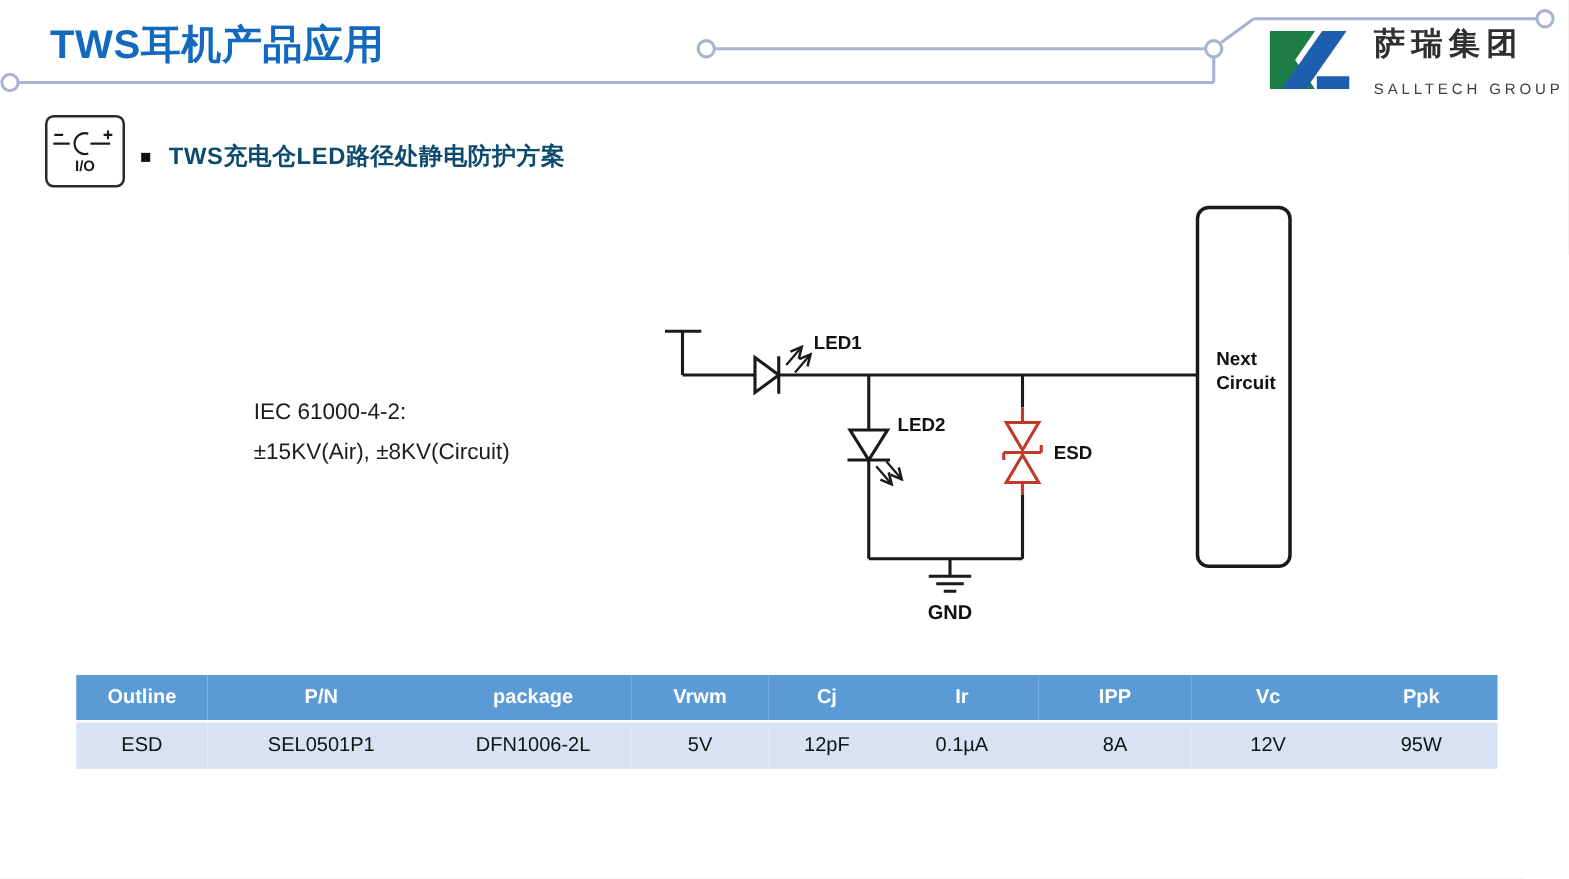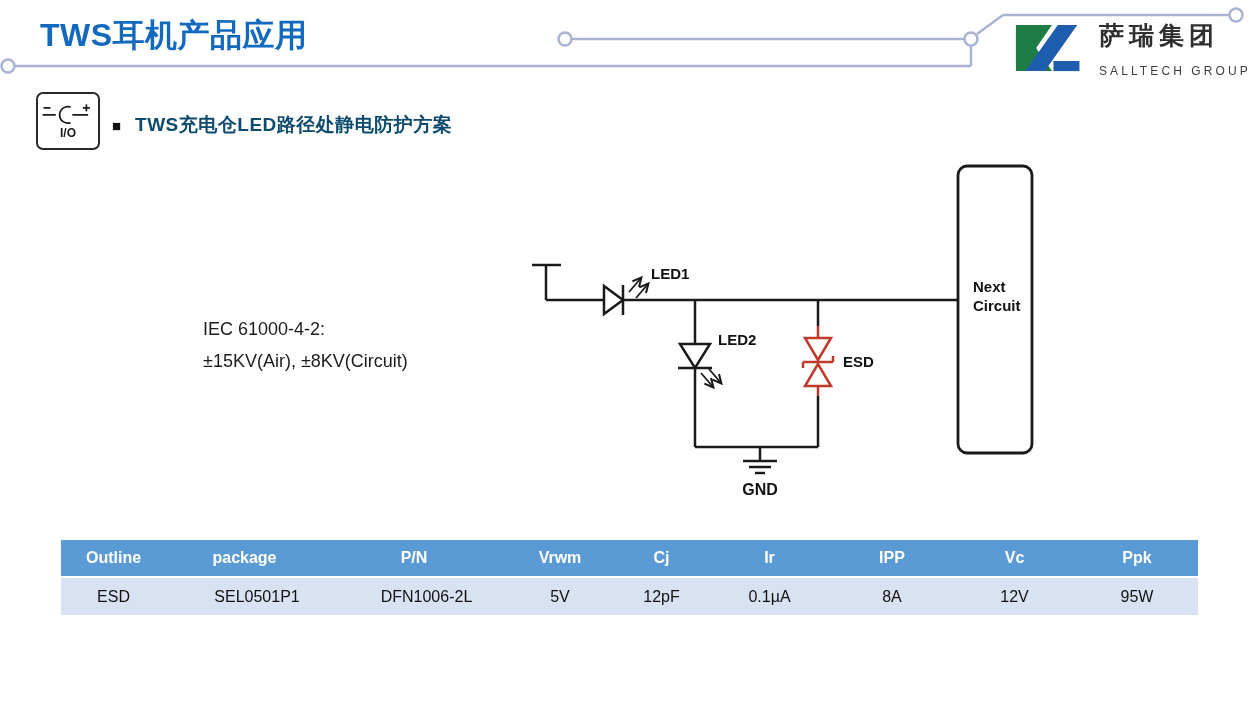--- a/index.html
+++ b/index.html
@@ -160,22 +160,22 @@
     <text x="760" y="495" font-size="16" font-weight="bold" fill="#111" text-anchor="middle">GND</text>
 
     <rect x="958" y="166" width="74" height="287" rx="9" stroke="#1a1a1a" stroke-width="2.8" fill="#ffffff"></rect>
     <text x="973" y="292" font-size="15" font-weight="bold" fill="#111">Next</text>
     <text x="973" y="311" font-size="15" font-weight="bold" fill="#111">Circuit</text>
   </svg>
 
   <div class="spec-table">
     <div class="t-row t-head">
       <div class="t-cell" style="width:105px">Outline</div>
+      <div class="t-cell" style="width:182px">P/N</div>
       <div class="t-cell" style="width:157px">package</div>
-      <div class="t-cell" style="width:182px">P/N</div>
       <div class="t-cell" style="width:110px">Vrwm</div>
       <div class="t-cell" style="width:93px">Cj</div>
       <div class="t-cell" style="width:123px">Ir</div>
       <div class="t-cell" style="width:122px">IPP</div>
       <div class="t-cell" style="width:123px">Vc</div>
       <div class="t-cell" style="width:122px">Ppk</div>
     </div>
     <div class="t-row t-data">
       <div class="t-cell" style="width:105px">ESD</div>
       <div class="t-cell" style="width:182px">SEL0501P1</div>

